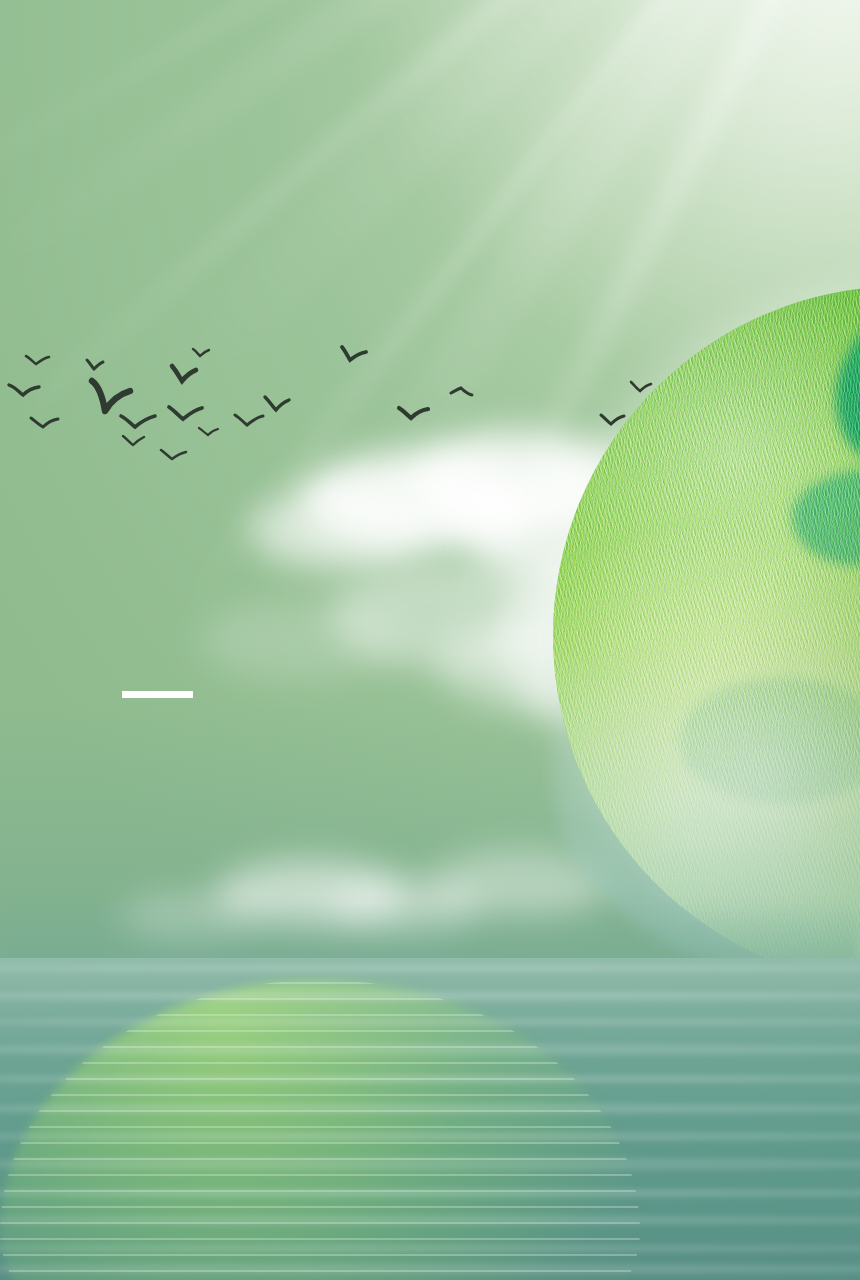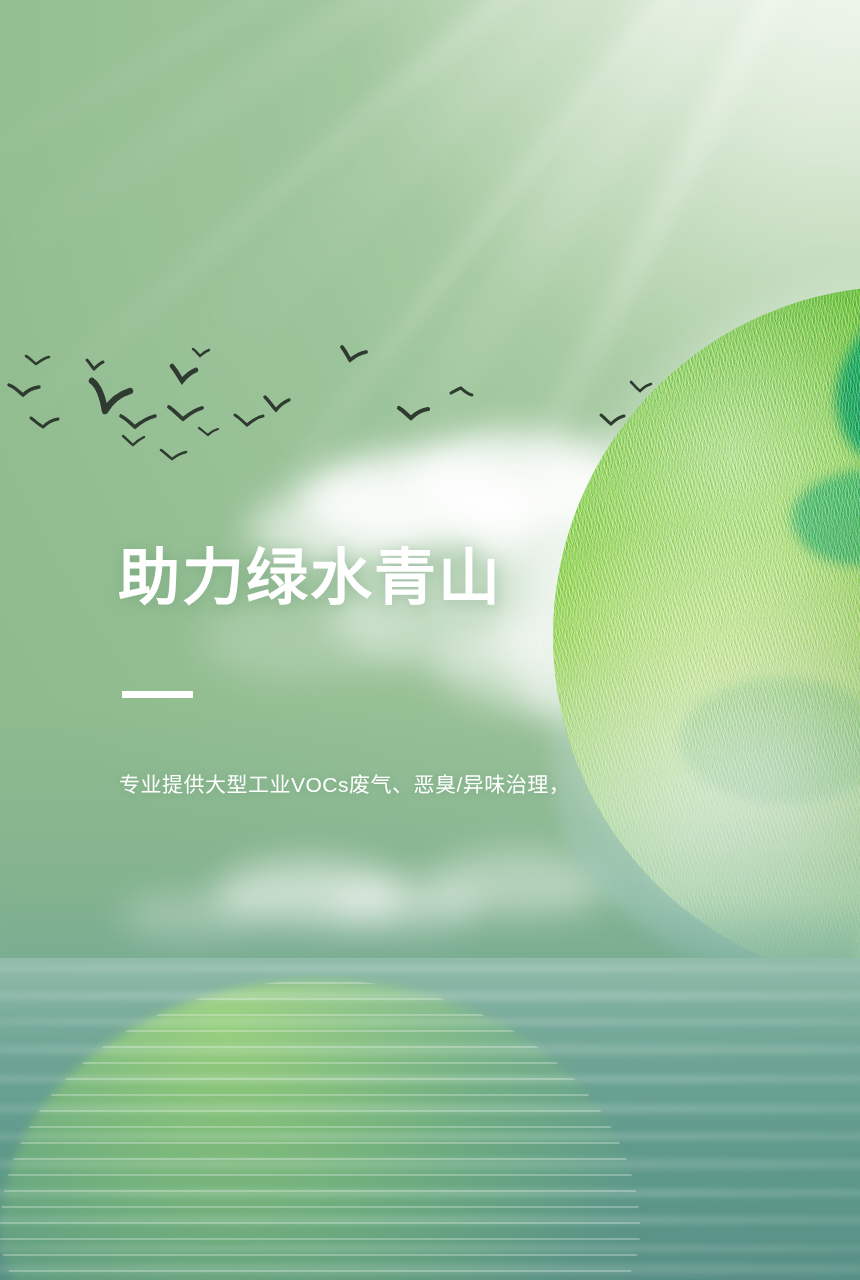--- a/index.html
+++ b/index.html
@@ -324,24 +324,22 @@
     <div class="bird" style="left:630px; top:380px;">
       <svg width="22" height="14" viewBox="0 0 22 14">
           <path d="M1 2 C4 5 7 9 10 11 C13 8 17 5 21 4" stroke="#2f3a30" stroke-width="2.6" fill="none" stroke-linecap="round"></path>
         </svg>
     </div>
   </div>
 
   <div class="content">
 
     <h1 class="headline">
-      <span class="hl-line">助力绿水青山</span>
     </h1>
 
     <div class="divider"></div>
 
     <div class="subtitle">
-      <span class="sub-line">专业提供大型工业VOCs废气、恶臭/异味治理，</span>
     </div>
 
   </div>
 
 </div>
 
 </body></html>

